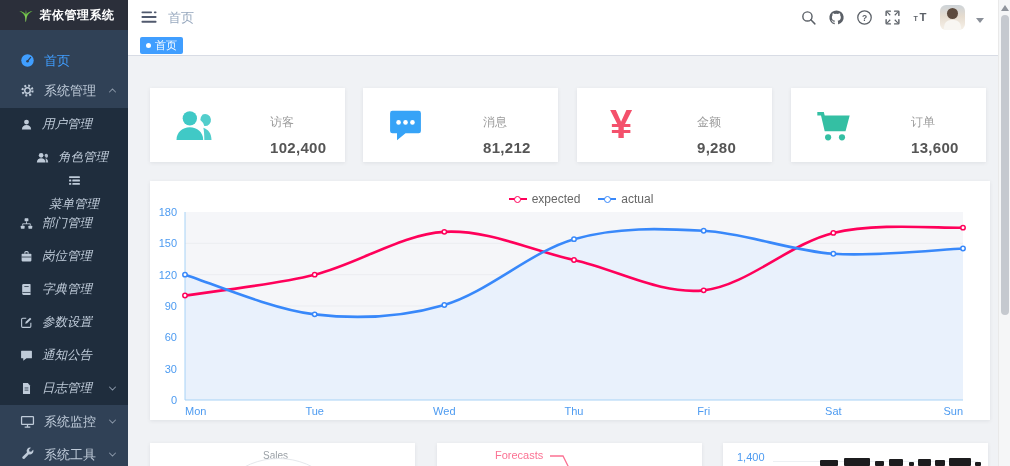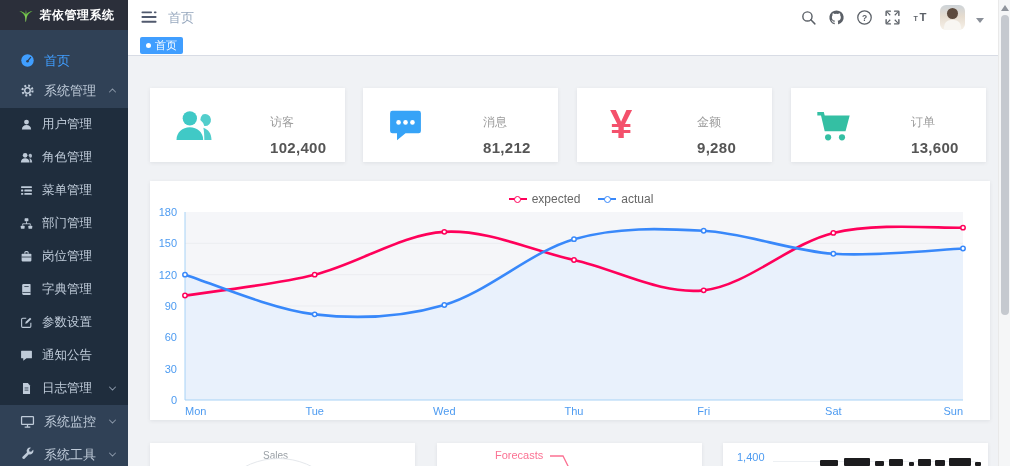--- a/index.html
+++ b/index.html
@@ -9,21 +9,21 @@
 
   
   .sidebar{position:absolute;left:0;top:0;width:128px;height:466px;background:#304156;}
   .logo{position:absolute;left:0;top:0;width:132px;height:30px;background:#2b2f3a;display:flex;align-items:center;justify-content:center;gap:6px;}
   .logo-txt{color:#fff;font-size:12px;font-weight:bold;letter-spacing:.5px;}
   .mi{position:absolute;left:0;width:128px;height:33px;display:flex;align-items:center;gap:9px;padding-left:20px;box-sizing:border-box;color:#bfcbd9;font-size:13px;cursor:pointer;}
   .mi .ic{width:15px;height:15px;flex:none;}
   .mi.active{color:#409eff;}
   .chev{margin-left:auto;margin-right:11px;width:9px;height:9px;color:#8a97a8;flex:none;}
   .submenu{position:absolute;left:0;top:108px;width:128px;height:297px;background:#1f2d3d;}
-  .submenu .mi{position:absolute;font-size:12.5px;height:33px;}
+  .submenu .mi{position:absolute;font-size:12.5px;height:33px;font-style:italic;}
   .submenu .mi .ic{width:13px;height:13px;}
 
   
   .header{position:absolute;left:128px;top:0;width:882px;height:34px;background:#fff;box-shadow:0 1px 3px rgba(0,21,41,.06);}
   .hamburger{position:absolute;left:12px;top:8px;width:18px;height:18px;color:#515a6e;cursor:pointer;}
   .breadcrumb{position:absolute;left:40px;top:9px;font-size:13px;color:#97a8be;cursor:pointer;}
   .hicons{position:absolute;right:26px;top:0;height:34px;display:flex;align-items:center;gap:11px;}
   .hicon{width:17px;height:17px;color:#5b6067;cursor:pointer;}
   .avatar{position:relative;width:25px;height:25px;border-radius:6px;cursor:pointer;overflow:hidden;background:linear-gradient(180deg,#cdd3d8 0%,#e6dccf 45%,#f6f1e9 100%);}
   .avatar::before{content:"";position:absolute;left:7px;top:3px;width:11px;height:11px;border-radius:50%;background:#5d4a3d;}
@@ -203,27 +203,27 @@
         </svg>
     </div>
 
     <div class="submenu">
       <div class="mi" style="top:0;">
         <svg class="ic">
             <use href="#i-user"></use>
           </svg>
         <span>用户管理</span>
       </div>
-      <div class="mi" style="top:33px;">
+      <div class="mi" style="top:33px;margin-left:16px;">
         <svg class="ic">
             <use href="#i-peoples"></use>
           </svg>
         <span>角色管理</span>
       </div>
-      <div class="mi" style="top:66px;">
+      <div class="mi" style="top:66px;flex-direction:column;">
         <svg class="ic">
             <use href="#i-tree-table"></use>
           </svg>
         <span>菜单管理</span>
       </div>
       <div class="mi" style="top:99px;">
         <svg class="ic">
             <use href="#i-tree"></use>
           </svg>
         <span>部门管理</span>

